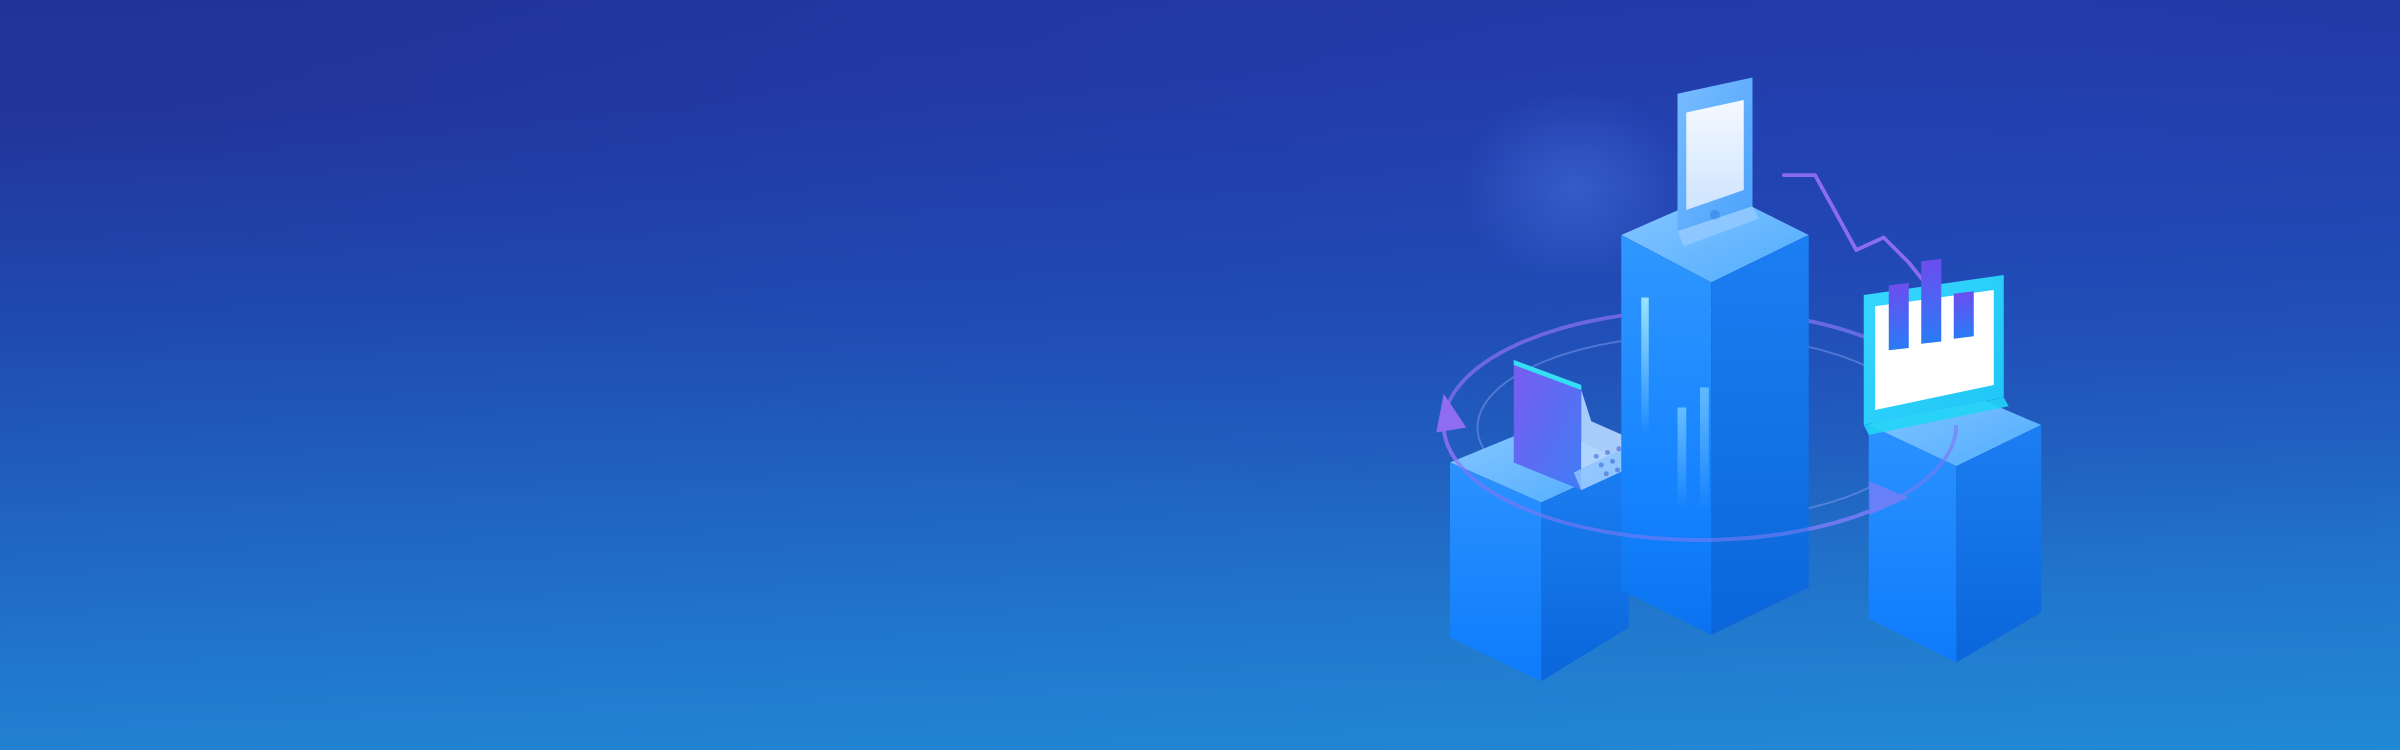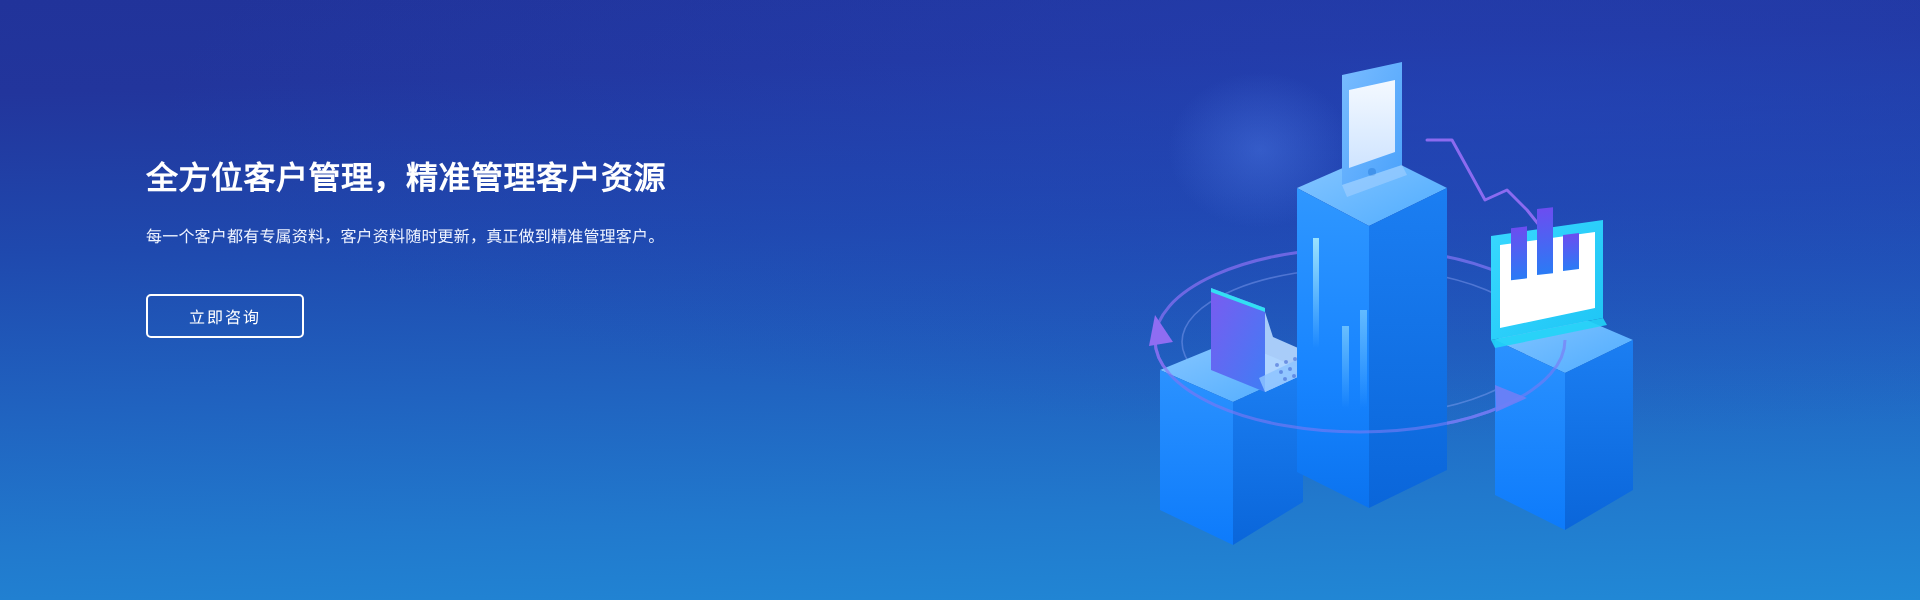--- a/index.html
+++ b/index.html
@@ -167,18 +167,13 @@
         <circle cx="217" cy="132" r="4" fill="#3e8fe8" opacity=".85"></circle>
         <polygon points="187,145 247,125 252,135 192,157" fill="#a7d2ff" opacity=".55"></polygon>
       </g>
 
       <path d="M0,300 A205,92 0 0 0 410,300" fill="none" stroke="url(#orbitGrad)" stroke-width="3" opacity=".62"></path>
       <polygon points="0,275 18,302 -6,306" fill="#8f6df2"></polygon>
       <polygon points="340,345 372,358 341,372" fill="#6f7ef6" opacity=".9"></polygon>
     </svg>
   </div>
 
-  <div class="copy">
-    <h1 class="headline">全方位客户管理，精准管理客户资源</h1>
-    <p class="subcopy">每一个客户都有专属资料，客户资料随时更新，真正做到精准管理客户。</p>
-    <button class="cta">立即咨询</button>
-  </div>
 </div>
 
 </body></html>

